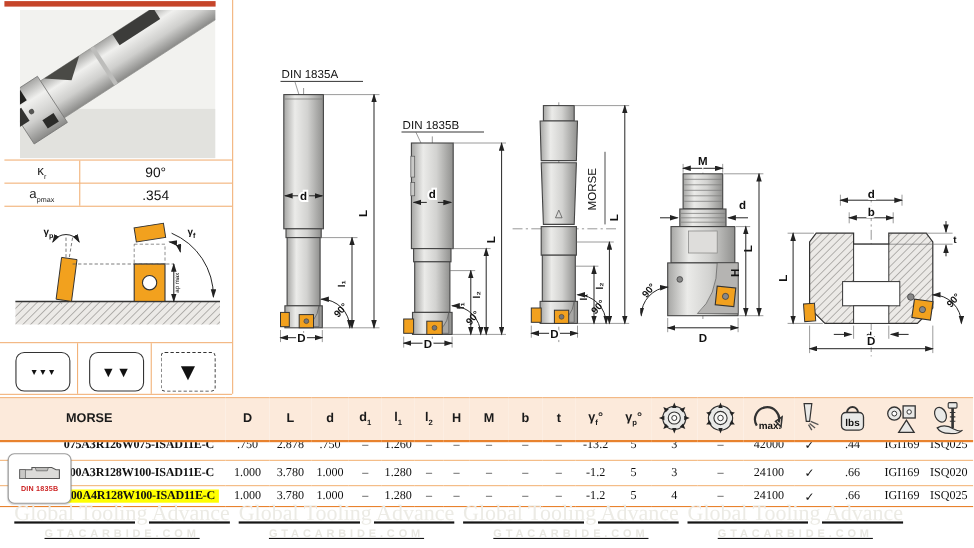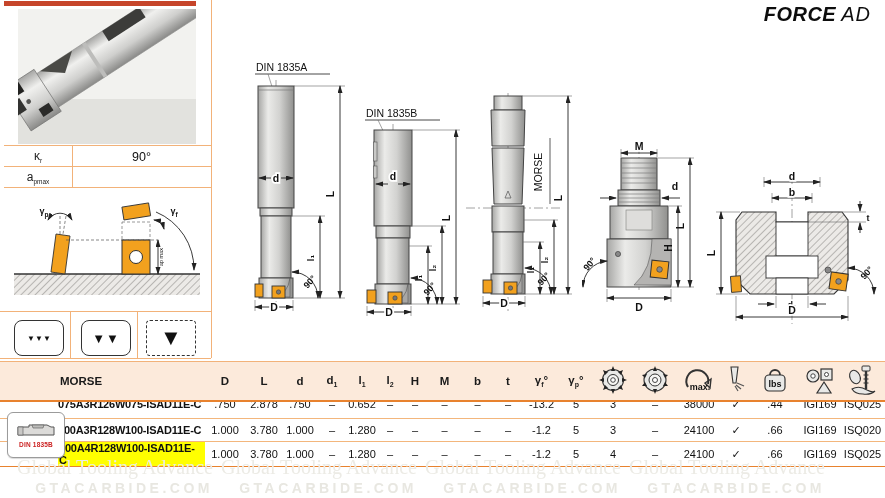--- a/index.html
+++ b/index.html
@@ -38,37 +38,37 @@
   text.dls{font:600 9px "Liberation Sans",sans-serif;fill:#111;text-anchor:middle;}
   text.dt{font:400 10.5px "Liberation Sans",sans-serif;fill:#111;}
   .halo{stroke:#fff;stroke-width:3.5px;paint-order:stroke;}
   
   .spec-table{position:absolute;left:0;top:361px;width:885px;border-collapse:collapse;table-layout:fixed;}
   .spec-table th{background:#fceadb;height:38px;font-size:11.5px;font-weight:600;color:#1a1a1a;
                  text-align:center;vertical-align:middle;border-top:1.2px solid #f2b279;
                  border-bottom:2px solid #e8822e;padding:0;}
   .spec-table th sub{font-size:7px;}
   .spec-table th.ansi-h{text-align:left;padding-left:60px;}
-  .spec-table td{text-align:center;font-size:11px;color:#111;padding:0;overflow:hidden;}
+  .spec-table td{text-align:center;font-size:11px;color:#111;padding:0;overflow:hidden;font-family:Liberation Serif, serif;}
   .spec-table td.ansi{text-align:left;padding-left:58px;font-weight:700;letter-spacing:-0.2px;}
   .cw{display:block;}
   tr.r-clip td{height:16px;}
   tr.r-clip .cw{transform:translateY(-6px);}
   tr.r-mid td{height:22px;border-top:1.2px solid #f3b67c;}
   tr.r-hl td{height:18px;border-top:1.2px solid #f3b67c;border-bottom:1.6px solid #e8822e;}
   tr.r-hl td.ansi .cw{display:inline-block;background:#ffff00;padding:0 3px 0 1px;}
   
   .badge{position:absolute;left:7px;top:412px;width:56px;height:44px;background:#fff;border:1px solid #9b9b9b;
          border-radius:6px;box-shadow:0 1px 1px rgba(0,0,0,.15);display:flex;flex-direction:column;
          align-items:center;justify-content:center;gap:2px;}
   .badge .lbl{font-size:6.5px;font-weight:700;color:#cc2222;letter-spacing:0.2px;}
   
-  .wm{position:absolute;top:456px;width:204px;text-align:right;pointer-events:none;}
+  .wm{position:absolute;top:456px;width:204px;text-align:center;pointer-events:none;text-decoration:underline;}
   .wm .l1{font-family:"Liberation Serif",serif;font-size:20px;color:#ecebe5;white-space:nowrap;}
-  .wm .l2{font-size:14px;font-weight:700;letter-spacing:3.5px;color:#e8e7e1;margin-top:1px;white-space:nowrap;}
+  .wm .l2{font-size:10px;font-weight:700;letter-spacing:3.5px;color:#e8e7e1;margin-top:1px;white-space:nowrap;}
 </style>
 </head>
 <body>
 
 <div class="page">
 
   <svg width="0" height="0" style="position:absolute">
     <defs>
       <linearGradient id="met" x1="0" y1="0" x2="1" y2="0">
         <stop offset="0" stop-color="#a6a6a4"></stop>
@@ -117,20 +117,21 @@
   </div>
 
   <div class="specline" style="top:145px"></div>
   <div class="specrow" style="top:146px">
     <div class="speclabel"><span>κ</span><sub>r</sub></div>
     <div class="specval">90°</div>
   </div>
   <div class="specline" style="top:166px"></div>
   <div class="specrow" style="top:167px">
     <div class="speclabel"><span>a</span><sub>pmax</sub></div>
+    <div class="specval">.354</div>
   </div>
   <div class="specline" style="top:187px"></div>
   <div class="specvline"></div>
 
   <svg class="diag" style="left:6px;top:196px;width:202px;height:112px" viewBox="0 0 202 112">
     <rect x="8" y="78" width="186" height="21" fill="url(#hat)"></rect>
     <line x1="8" y1="78" x2="194" y2="78" stroke="#333" stroke-width="1.4"></line>
     <line x1="54" y1="20" x2="54" y2="80" stroke="#555" stroke-width="0.7" stroke-dasharray="3 2"></line>
     <line x1="60" y1="20" x2="50" y2="80" stroke="#555" stroke-width="0.7" stroke-dasharray="3 2"></line>
     <polygon points="50,38 64,40 59,78 45,76" fill="#f2a11e" stroke="#333" stroke-width="0.9"></polygon>
@@ -158,23 +159,20 @@
   <div class="appbox" style="left:81px">
     <span class="t2">▼▼</span>
   </div>
   <div class="iconvline" style="left:137px"></div>
   <div class="appbox dashed" style="left:146px">
     <span class="t3">▼</span>
   </div>
   <div class="panelline" style="top:358px"></div>
   <div class="vdivider"></div>
 
-  <div class="logo">
-    <span class="f">FORCE</span><span class="ad">AD</span>
-  </div>
 
   <svg class="diag" style="left:228px;top:60px;width:124px;height:254px" viewBox="0 0 124 254">
     <text x="28" y="11" class="dt">DIN 1835A</text>
     <line x1="27" y1="14" x2="102" y2="14" stroke="#333" stroke-width="0.9"></line>
     <line x1="40" y1="14" x2="46" y2="33" class="ext"></line>
     <line x1="48" y1="20" x2="48" y2="246" class="cl"></line>
     <rect x="30" y="26" width="36" height="122" fill="url(#met)" class="ol"></rect>
     <line x1="31" y1="30" x2="65" y2="30" class="thr"></line>
     <rect x="32" y="148" width="32" height="8" fill="url(#met)" class="ol"></rect>
     <rect x="33" y="156" width="30" height="62" fill="url(#met)" class="ol"></rect>
@@ -481,21 +479,21 @@
       <td>
             <span class="cw">2.878</span>
           </td>
       <td>
             <span class="cw">.750</span>
           </td>
       <td>
             <span class="cw">–</span>
           </td>
       <td>
-            <span class="cw">0.652</span>
+            <span class="cw">1.260</span>
           </td>
       <td>
             <span class="cw">–</span>
           </td>
       <td>
             <span class="cw">–</span>
           </td>
       <td>
             <span class="cw">–</span>
           </td>
@@ -511,21 +509,21 @@
       <td>
             <span class="cw">5</span>
           </td>
       <td>
             <span class="cw">3</span>
           </td>
       <td>
             <span class="cw">–</span>
           </td>
       <td>
-            <span class="cw">38000</span>
+            <span class="cw">42000</span>
           </td>
       <td>
             <span class="cw">✓</span>
           </td>
       <td>
             <span class="cw">.44</span>
           </td>
       <td>
             <span class="cw">IGI169</span>
           </td>

